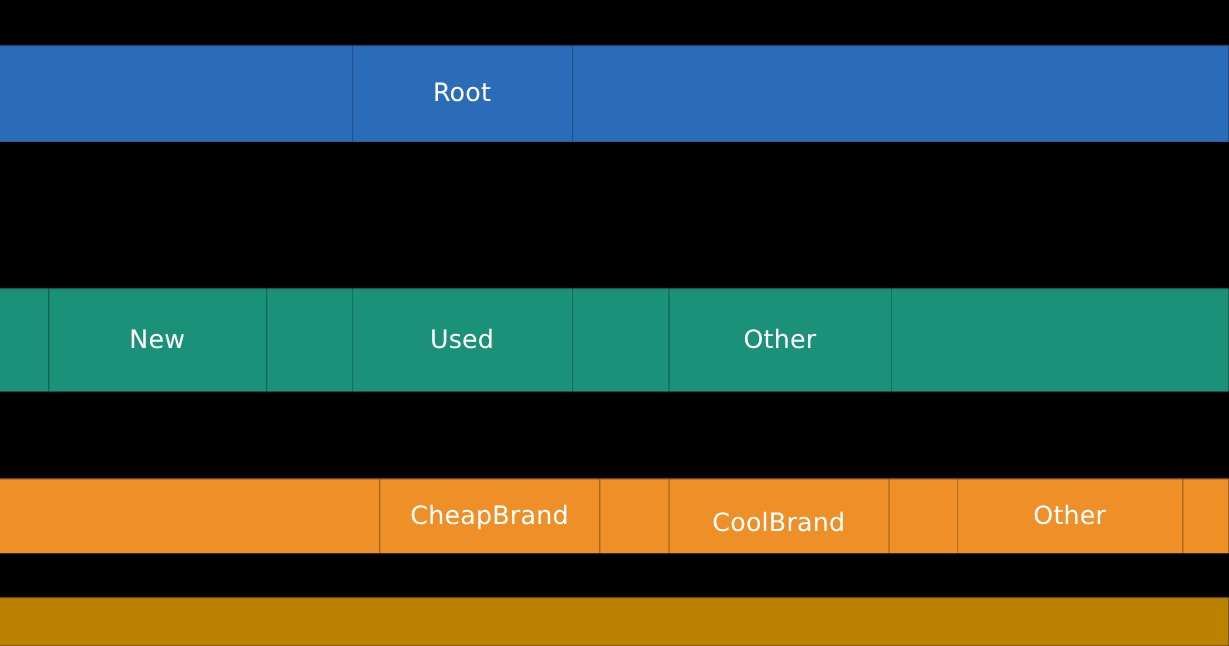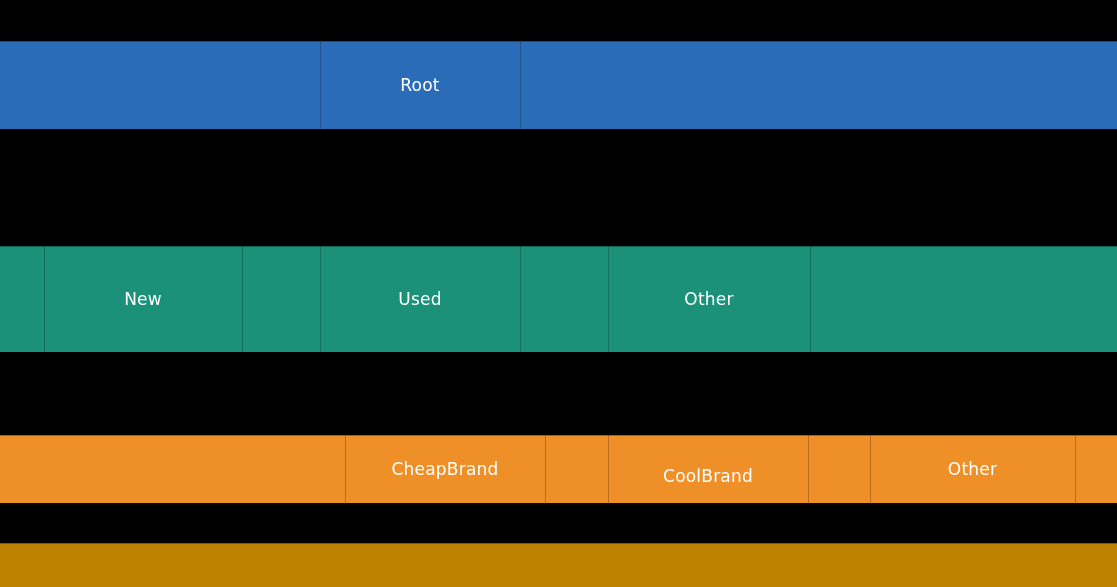--- a/index.html
+++ b/index.html
@@ -29,21 +29,21 @@
     top: 0;
     height: 100%;
     box-sizing: border-box;
     display: flex;
     align-items: center;
     justify-content: center;
     overflow: hidden;
   }
   .node-label {
     color: #ffffff;
-    font-size: 17px;
+    font-size: 23px;
     font-family: "DejaVu Sans", sans-serif;
     line-height: 1;
     white-space: nowrap;
     letter-spacing: 0.2px;
   }
   
   .node.seam-l::before {
     content: "";
     position: absolute;
     left: 0; top: 0; bottom: 0;
@@ -62,21 +62,21 @@
 <body>
 
 <div id="chart-canvas" style="background: rgb(0, 0, 0);">
     <div class="level-row" style="top: 41px; height: 88px;">
       <div class="node seam-t" style="left: 0px; width: 320px; background: rgb(43, 108, 184);"></div>
       <div class="node seam-l seam-t" style="left: 320px; width: 200px; background: rgb(43, 108, 184);">
         <span class="node-label" style="color: rgb(255, 255, 255);">Root</span>
       </div>
       <div class="node seam-l seam-t" style="left: 520px; width: 597px; background: rgb(43, 108, 184);"></div>
     </div>
-    <div class="level-row" style="top: 246px; height: 106px;">
+    <div class="level-row" style="top: 262px; height: 94px;">
       <div class="node seam-t" style="left: 0px; width: 44px; background: rgb(27, 145, 121);"></div>
       <div class="node seam-l seam-t" style="left: 44px; width: 198px; background: rgb(27, 145, 121);">
         <span class="node-label" style="color: rgb(255, 255, 255);">New</span>
       </div>
       <div class="node seam-l seam-t" style="left: 242px; width: 78px; background: rgb(27, 145, 121);"></div>
       <div class="node seam-l seam-t" style="left: 320px; width: 200px; background: rgb(27, 145, 121);">
         <span class="node-label" style="color: rgb(255, 255, 255);">Used</span>
       </div>
       <div class="node seam-l seam-t" style="left: 520px; width: 88px; background: rgb(27, 145, 121);"></div>
       <div class="node seam-l seam-t" style="left: 608px; width: 202px; background: rgb(27, 145, 121);">

